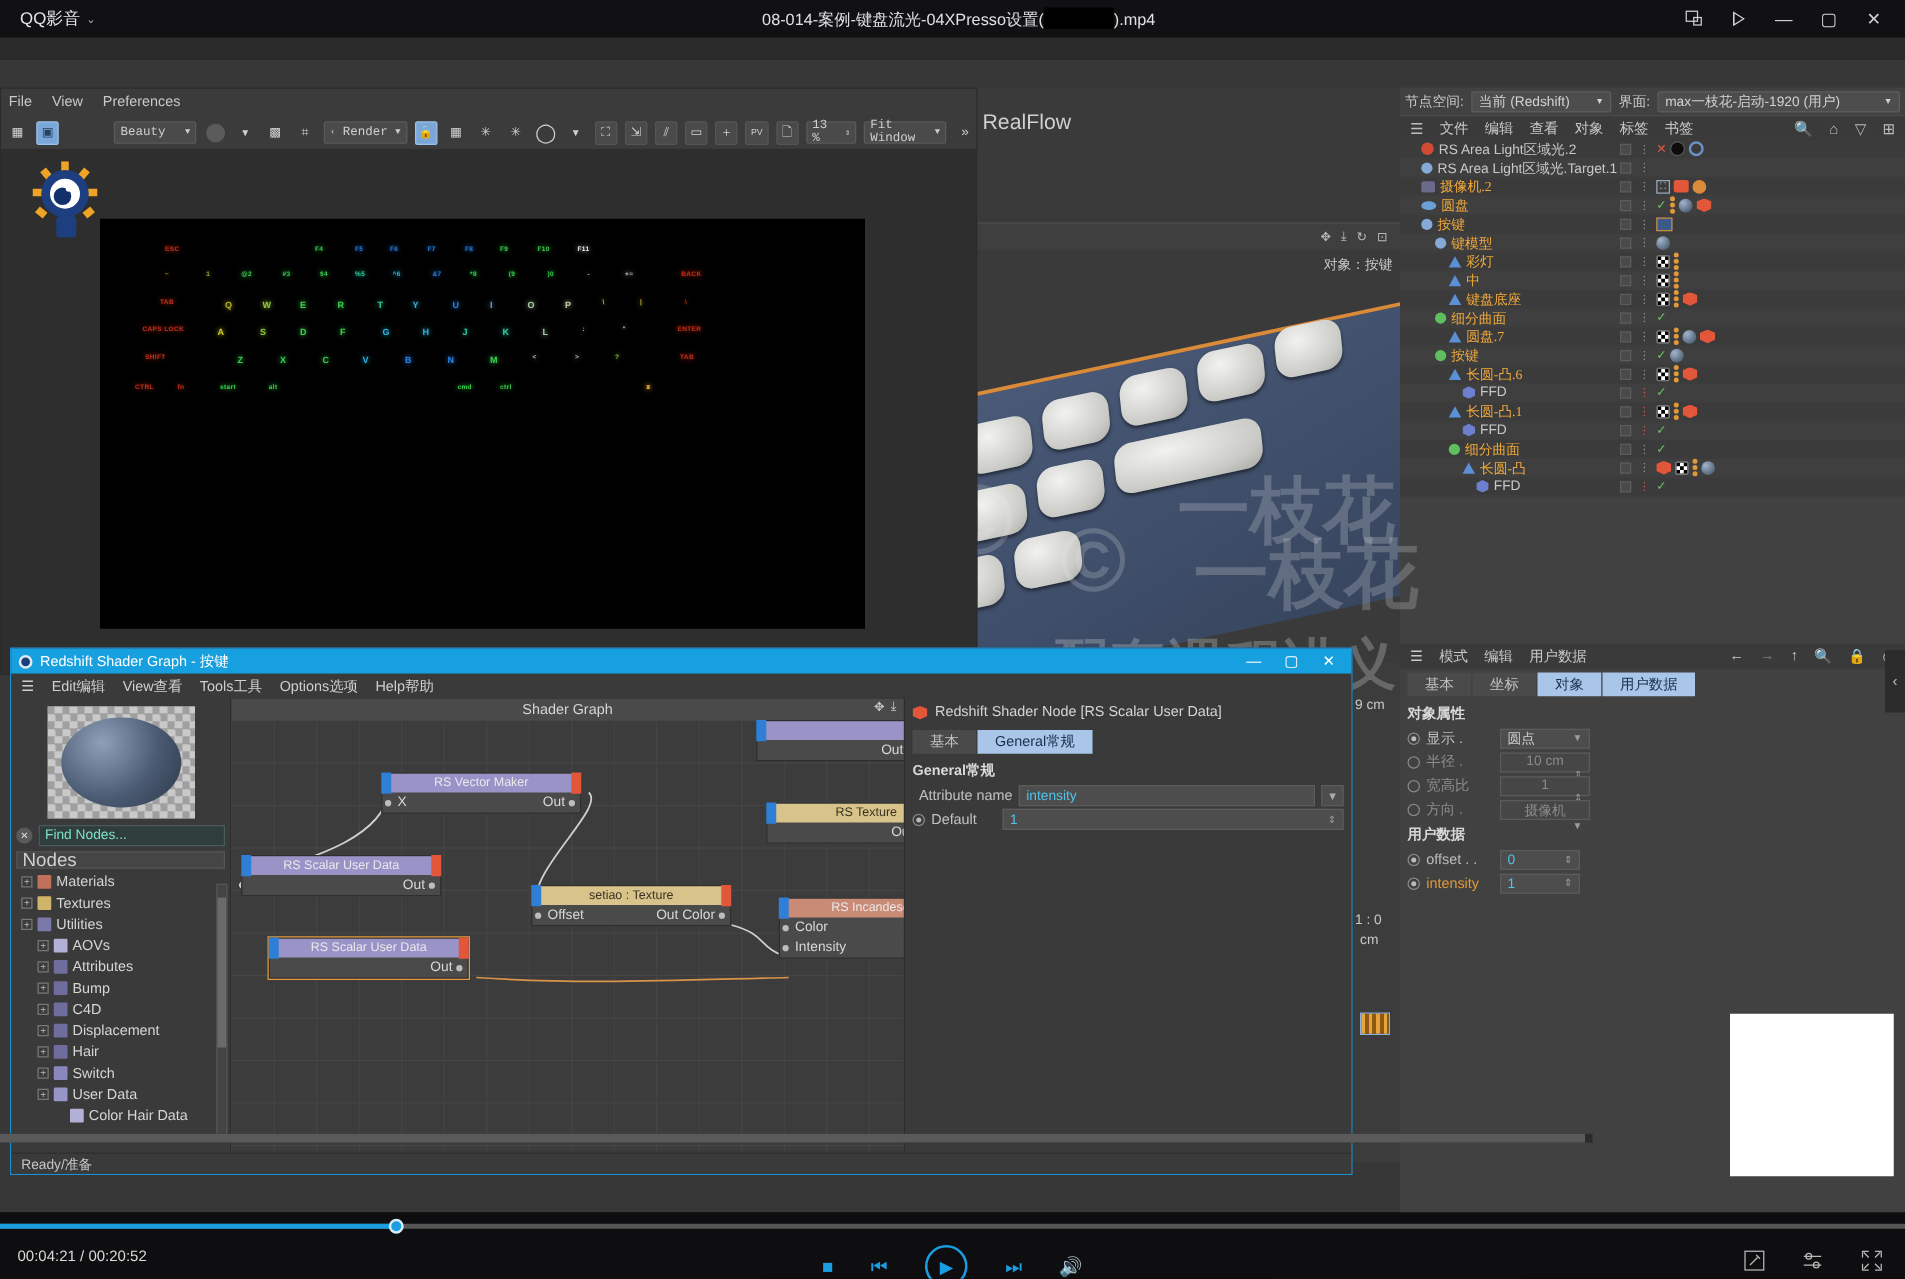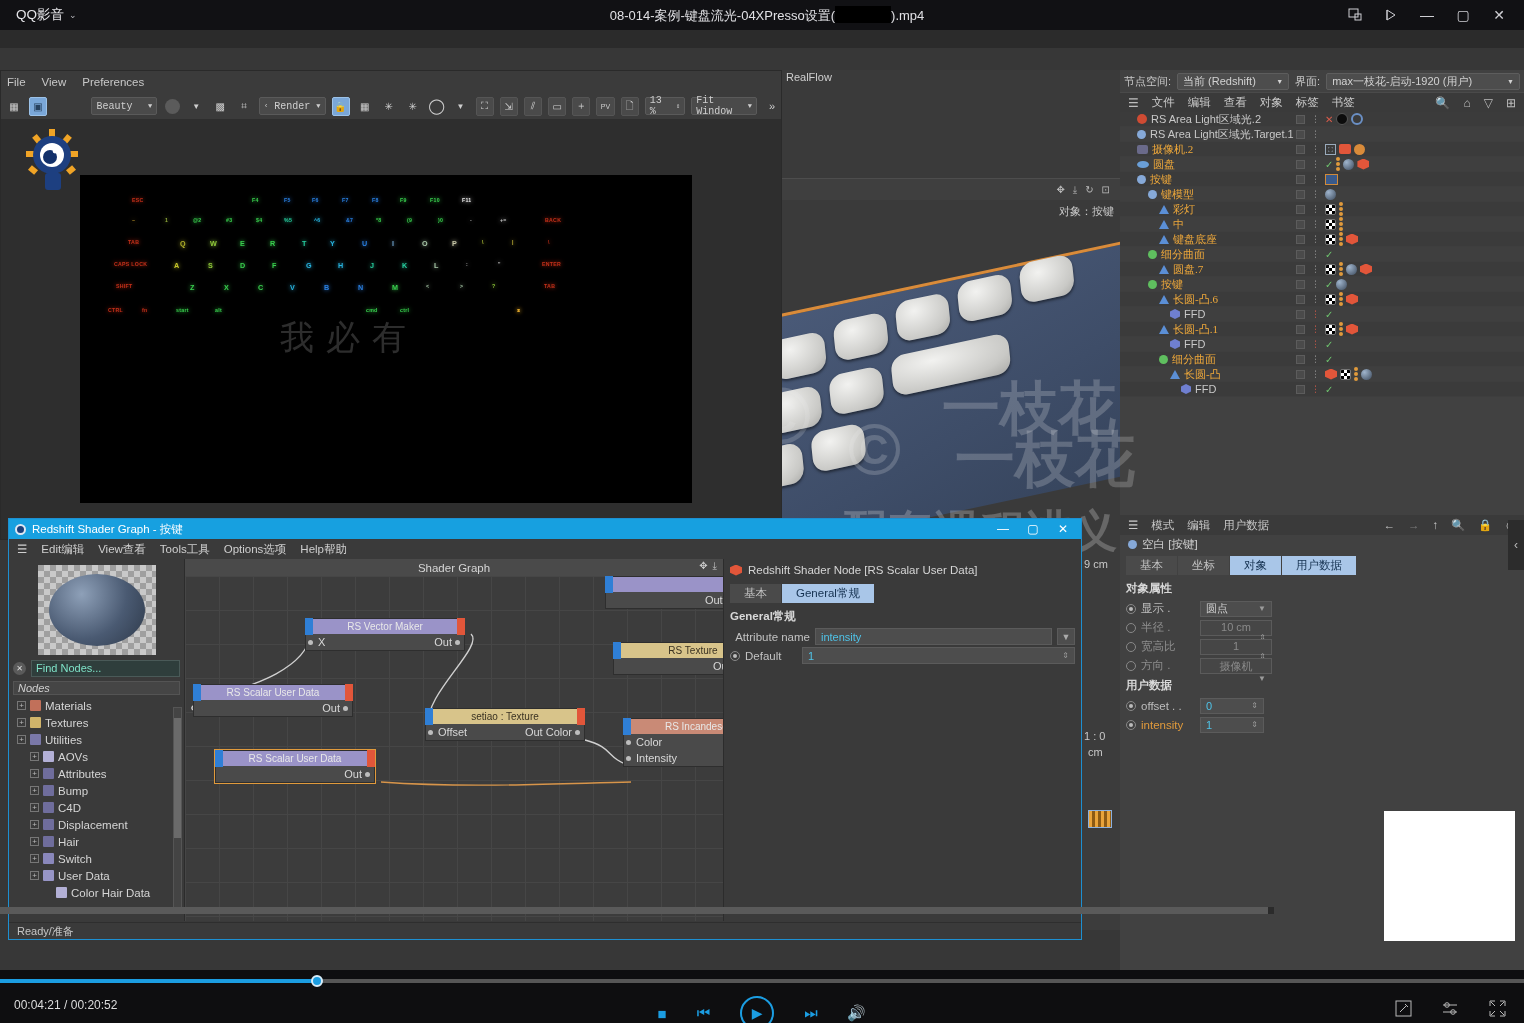--- a/index.html
+++ b/index.html
@@ -48,21 +48,21 @@
   
   .kb { position:absolute; inset:0; }
   .key { position:absolute; font-size:5.2px; font-family:"Liberation Sans", sans-serif;
       font-weight:bold; white-space:nowrap; letter-spacing:.3px;}
   .kbig { font-size:7.2px; }
   .wm-center { position:absolute; left:200px; top:140px; font-size:34px; color:rgba(150,150,150,.30);
       letter-spacing:12px; font-family:"Liberation Sans", sans-serif;}
 
   
   .vp { position:absolute; left:782px; top:40px; width:338px; height:470px; background:#3a3a3a; overflow:hidden;}
-  .vp-title { position:absolute; left:4px; top:1px; color:#cfcfcf; font-size:11px;}
+  .vp-title { position:absolute; left:4px; top:18px; color:#cfcfcf; font-size:17px;}
   .vp-scene { position:absolute; left:0; top:150px; width:338px; height:320px; overflow:hidden;}
   .kbdeck { position:absolute; left:-20px; top:60px; width:380px; height:230px;
       background:linear-gradient(160deg,#4a5a78 0%, #3e4d68 60%, #36445c 100%);
       transform: rotate(-12deg) skewX(-6deg); border-top:3px solid #d98b3a; }
   .cap { position:absolute; width:54px; height:40px; border-radius:14px;
       background:radial-gradient(ellipse at 35% 30%, #f2f2f0, #c9c9c6 70%, #a9a9a6);
       box-shadow:0 2px 3px rgba(0,0,0,.5);}
   .cap.wide { width:120px; }
   .vp-overlaybar { position:absolute; left:0; top:108px; width:338px; height:22px; background:#3f3f3f;
       border-top:1px solid #4d4d4d; display:flex; align-items:center; justify-content:flex-end; gap:8px; padding-right:10px;
@@ -144,21 +144,21 @@
   .preview { width:118px;height:90px;margin:6px auto 4px; position:relative;
      background: repeating-conic-gradient(#c9c9c9 0% 25%, #9f9f9f 0% 50%) 0 0/12px 12px;}
   .preview .ball { position:absolute; left:11px; top:9px; width:96px;height:72px; border-radius:50%;
      background:radial-gradient(circle at 34% 28%, #8ea0b8, #4a5a72 55%, #2d3848 100%);}
   .findbar { display:flex; align-items:center; gap:5px; margin:4px 4px; height:18px; }
   .findbar .cir { width:13px;height:13px;border-radius:50%;background:#5a5a5a; color:#ddd; font-size:8px;
      display:flex;align-items:center;justify-content:center;}
   .findbox { flex:1; height:17px; background:#2f3e3c; border:1px solid #4a5a58; color:#7fe3c8; font-size:11px;
      display:flex;align-items:center;padding:0 4px;}
   .nodes-hdr { margin:2px 4px; height:14px; background:#454545; border:1px solid #545454; color:#d0d0d0;
-     font-size:11px; padding-left:4px; display:flex;align-items:center;font-style:italic;}
+     font-size:15px; padding-left:4px; display:flex;align-items:center;}
   .tree { margin:0 4px; font-size:11.5px; color:#d5d5d5;}
   .tnode { display:flex; align-items:center; gap:4px; height:17px; }
   .tplus { width:9px;height:9px;border:1px solid #777; color:#bbb; font-size:8px; line-height:7px; text-align:center;}
   .tsw { width:11px;height:11px;border-radius:1px;}
   .rsg-graph { flex:1; position:relative; background:#3c3c3c; overflow:hidden; }
   .graph-hdr { height:17px; background:#4a4a4a; color:#d5d5d5; font-size:11.5px;
       display:flex; align-items:center; justify-content:center; position:relative;}
   .graph-hdr .gh-icons{position:absolute; right:6px; top:1px; display:flex; gap:5px; color:#c8c8c8; font-size:10px;}
   .canvas { position:absolute; left:0; top:17px; right:0; bottom:0;
       background-image:linear-gradient(#464646 1px, transparent 1px), linear-gradient(90deg,#464646 1px, transparent 1px);
@@ -372,21 +372,20 @@
               <div class="key" style="left: 464px; top: 108px; color: rgb(196, 48, 26); text-shadow: rgb(196, 48, 26) 0px 0px 4px;">TAB</div>
               <div class="key" style="left: 28px; top: 132px; color: rgb(196, 48, 26); text-shadow: rgb(196, 48, 26) 0px 0px 4px;">CTRL</div>
               <div class="key" style="left: 62px; top: 132px; color: rgb(196, 48, 26); text-shadow: rgb(196, 48, 26) 0px 0px 4px;">fn</div>
               <div class="key" style="left: 96px; top: 132px; color: rgb(57, 207, 78); text-shadow: rgb(57, 207, 78) 0px 0px 4px;">start</div>
               <div class="key" style="left: 135px; top: 132px; color: rgb(57, 207, 78); text-shadow: rgb(57, 207, 78) 0px 0px 4px;">alt</div>
               <div class="key" style="left: 286px; top: 132px; color: rgb(57, 207, 78); text-shadow: rgb(57, 207, 78) 0px 0px 4px;">cmd</div>
               <div class="key" style="left: 320px; top: 132px; color: rgb(57, 207, 78); text-shadow: rgb(57, 207, 78) 0px 0px 4px;">ctrl</div>
               <div class="key" style="left: 436px; top: 132px; color: rgb(216, 160, 42); text-shadow: rgb(216, 160, 42) 0px 0px 4px;">▲</div>
               <div class="key" style="left: 436px; top: 132px; color: rgb(216, 160, 42); text-shadow: rgb(216, 160, 42) 0px 0px 4px;">▼</div>
             </div>
-          <div class="wm-center">我必有</div>
         </div>
       </div>
 
       <div class="vp">
         <div class="vp-title">RealFlow</div>
         <div class="vp-overlaybar">
           <span>✥</span>
           <span>⤓</span>
           <span>↻</span>
           <span>⊡</span>
@@ -736,24 +735,20 @@
           <span>模式</span>
           <span>编辑</span>
           <span>用户数据</span>
           <span style="flex:1"></span>
           <span>←</span>
           <span style="color:#7d7d7d">→</span>
           <span>↑</span>
           <span>🔍</span>
           <span>🔒</span>
           <span>◎</span>
-        </div>
-        <div class="attr-head">
-          <span class="blueball"></span>
-          <span>空白 [按键]</span>
         </div>
         <div class="attr-tabs" id="attr-tabs">
             <div class="atab">基本</div>
             <div class="atab">坐标</div>
             <div class="atab act">对象</div>
             <div class="atab act">用户数据</div>
           </div>
         <div class="sect">对象属性</div>
         <div id="attr-fields">
             <div class="frow">

